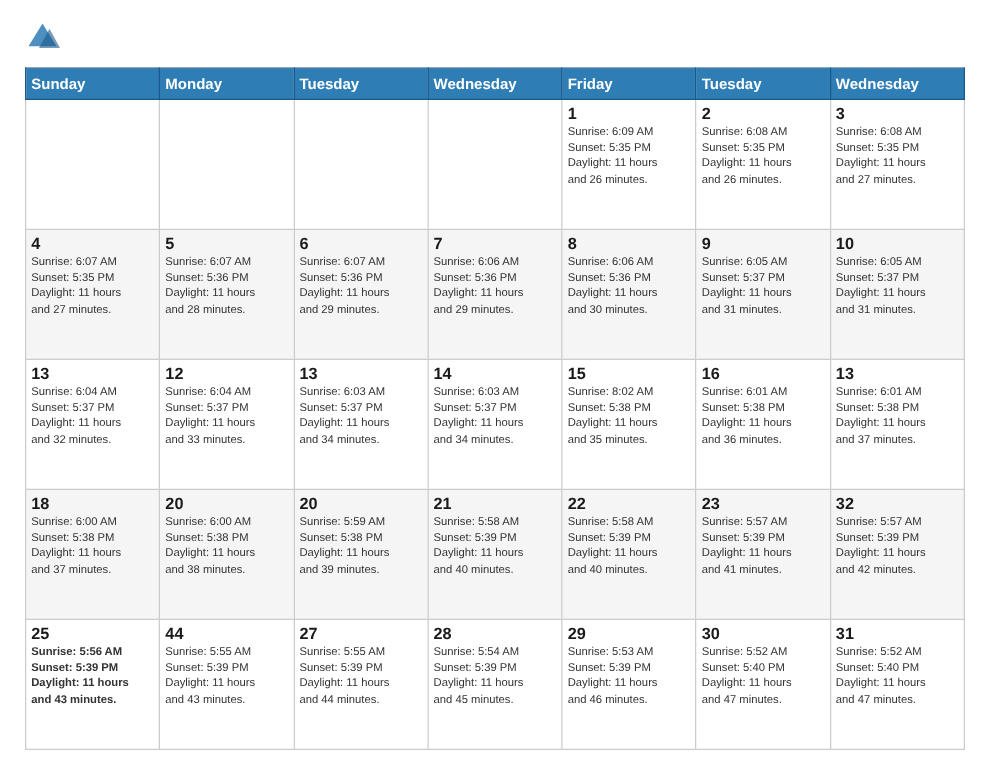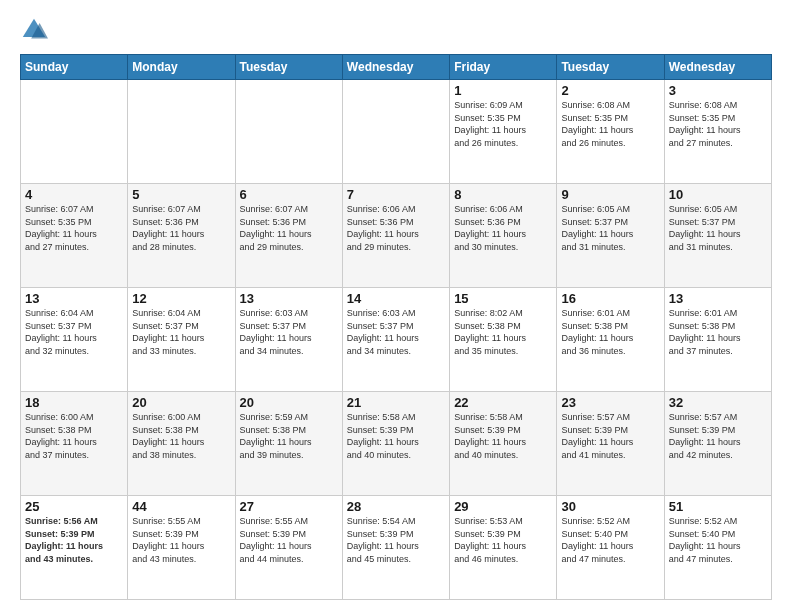--- a/index.html
+++ b/index.html
@@ -348,21 +348,21 @@
 and 46 minutes.</div>
           </td>
           <td>
             <span class="day-number">30</span>
             <div class="day-info" style="white-space: pre-line;">Sunrise: 5:52 AM
 Sunset: 5:40 PM
 Daylight: 11 hours
 and 47 minutes.</div>
           </td>
           <td>
-            <span class="day-number">51</span>
+            <span class="day-number">31</span>
             <div class="day-info" style="white-space: pre-line;">Sunrise: 5:52 AM
 Sunset: 5:40 PM
 Daylight: 11 hours
 and 47 minutes.</div>
           </td>
         </tr>
       </tbody>
   </table>
 </div>
 

